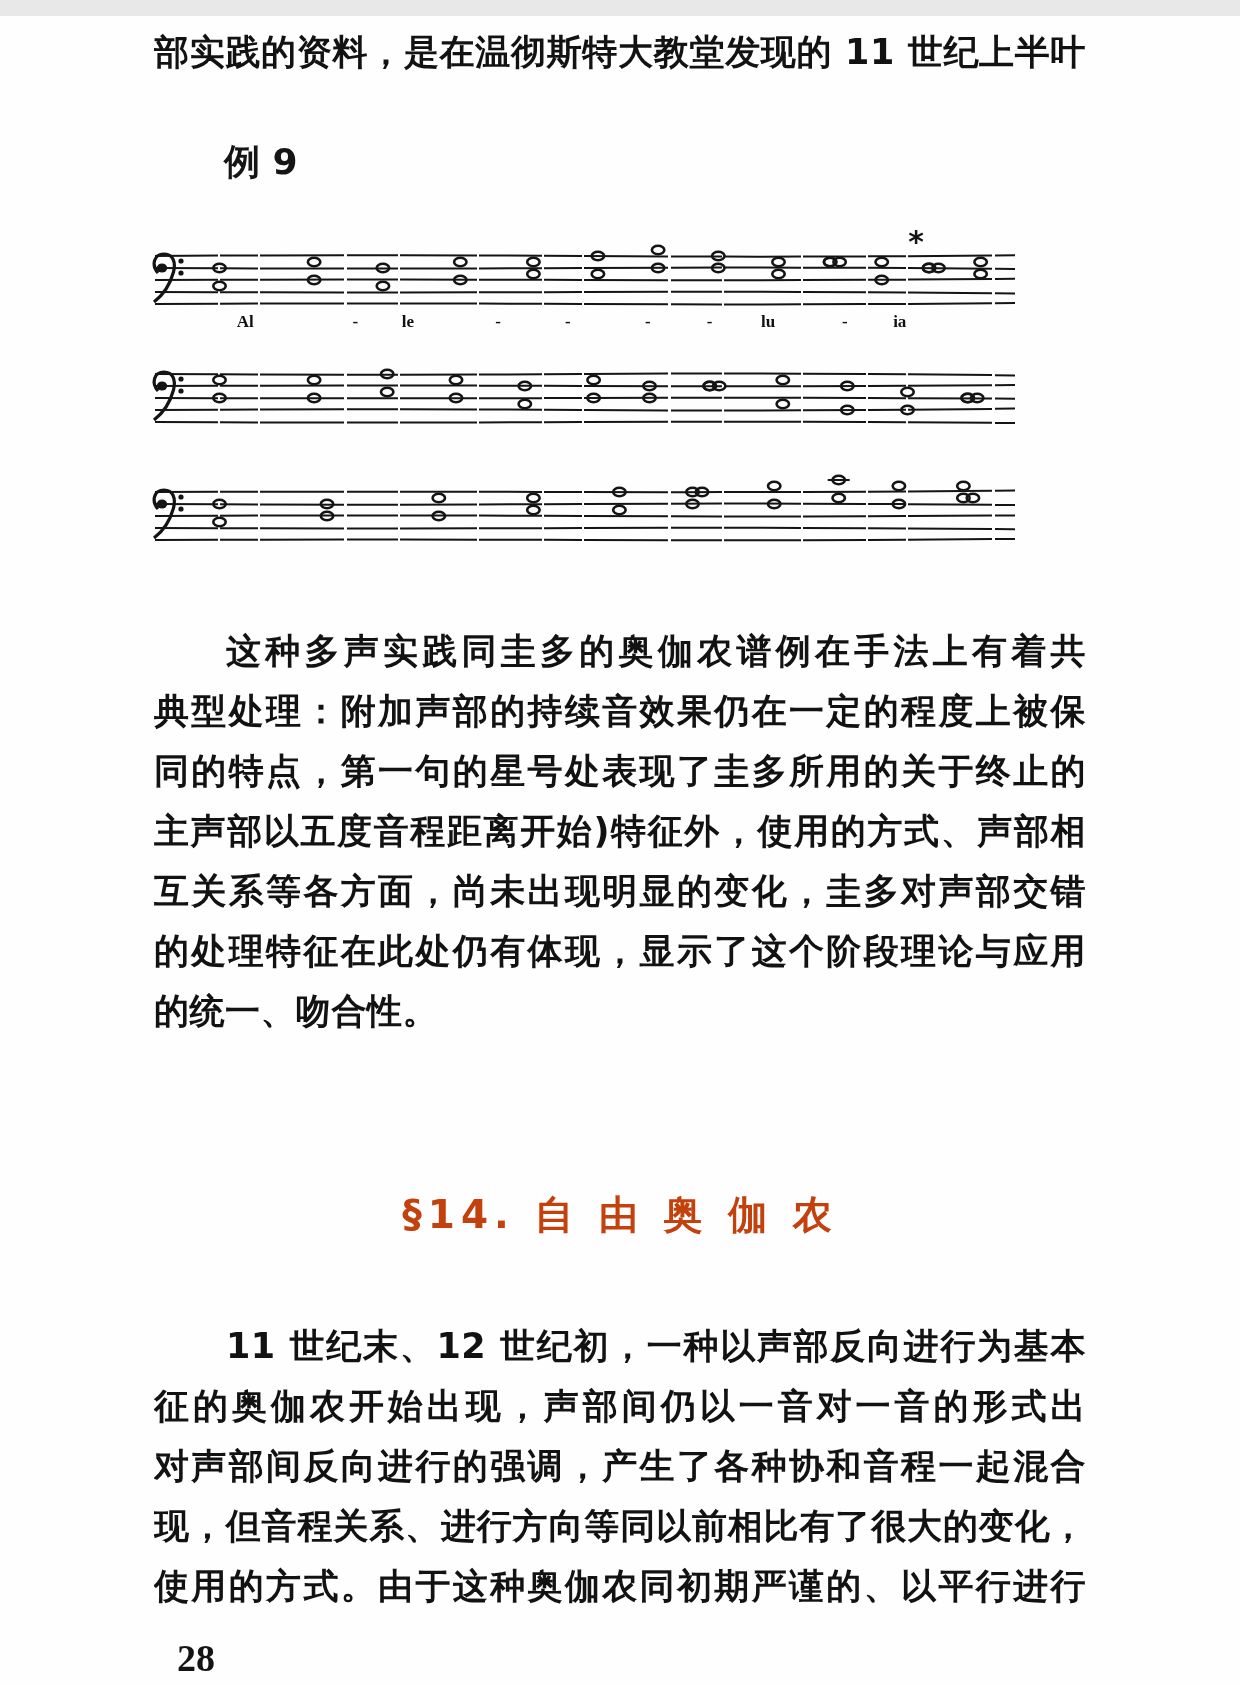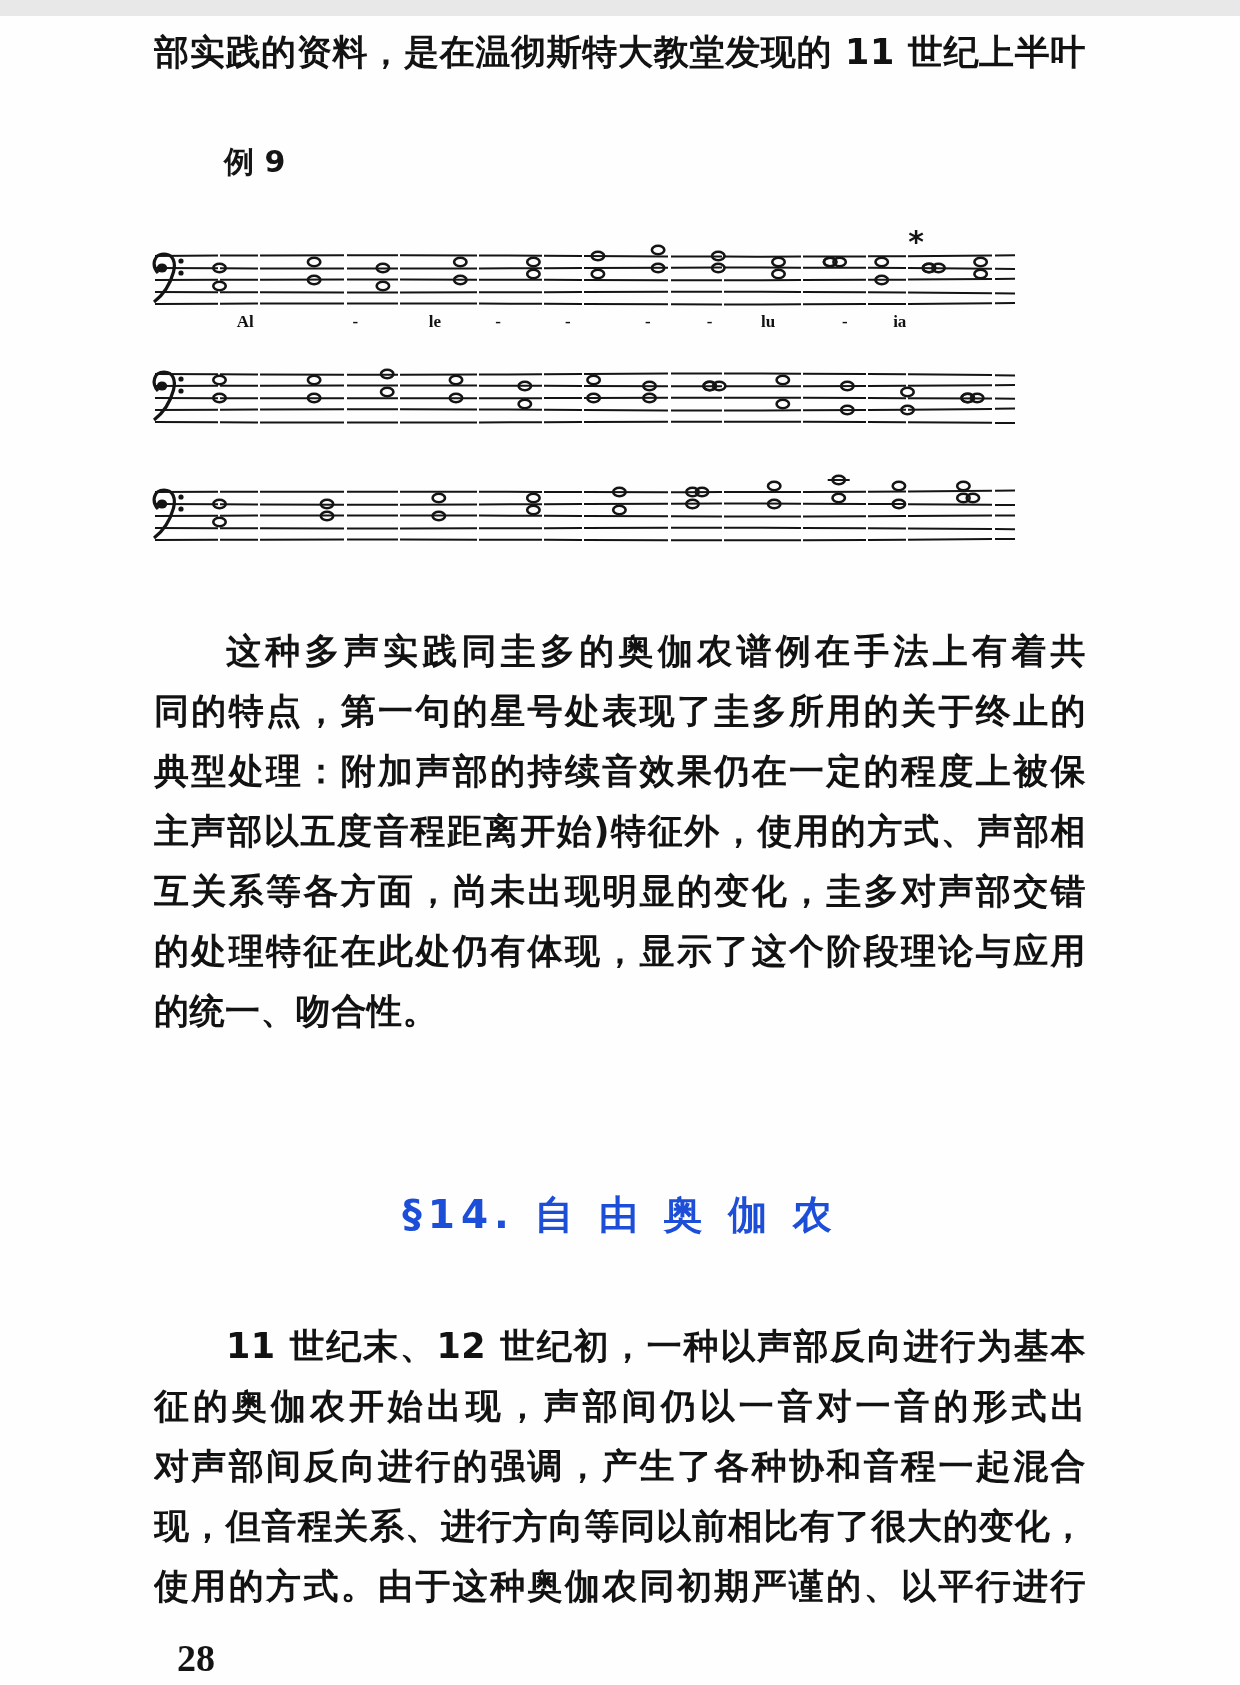--- a/index.html
+++ b/index.html
@@ -18,39 +18,39 @@
     font-size:35px;font-weight:600;
     letter-spacing:0.5px;
     white-space:nowrap;
     color:#121212;
   }
   .fill{text-align:justify;text-align-last:justify;white-space:normal;height:60px;overflow:hidden;}
   .indent{padding-left:72px;}
   .para-top{top:6px;}
   .example-label{
     position:absolute;top:122px;left:224px;
-    font-size:30px;font-weight:600;line-height:48px;
+    font-size:36px;font-weight:600;line-height:48px;
   }
   .staff{position:absolute;left:150px;width:880px;height:96px;}
   .staff svg{display:block;}
   #staff-0{top:212px;}
   #staff-1{top:330px;}
   #staff-2{top:448px;}
   .lyrics{position:absolute;top:296px;left:150px;width:880px;height:40px;}
   .syl{
     position:absolute;top:0;
     font-family:"Liberation Serif","DejaVu Serif",serif;
     font-size:17px;font-weight:700;color:#111;
     transform:translateX(-50%);
   }
   .heading{
     position:absolute;top:1172px;left:0;width:100%;
     margin:0;text-align:center;
     font-size:39px;font-weight:800;
-    letter-spacing:6px;color:#1d4ed8;
+    letter-spacing:6px;color:#c2410c;
   }
   .para-mid{top:605px;}
   .para-bottom{top:1300px;}
   .page-number{
     position:absolute;top:1620px;left:177px;
     font-size:38px;font-weight:600;color:#141414;
     font-family:"Liberation Serif","DejaVu Serif",serif;
   }
 </style>
 </head>
@@ -104,21 +104,21 @@
         <ellipse cx="779" cy="40" rx="6.2" ry="4.3" fill="none" stroke="#141414" stroke-width="2.6"></ellipse>
         <ellipse cx="788.5" cy="40" rx="6.2" ry="4.3" fill="none" stroke="#141414" stroke-width="2.6"></ellipse>
         <ellipse cx="830.6" cy="34" rx="6.2" ry="4.3" fill="none" stroke="#141414" stroke-width="2.6"></ellipse>
         <ellipse cx="830.6" cy="46" rx="6.2" ry="4.3" fill="none" stroke="#141414" stroke-width="2.6"></ellipse>
         <text x="766.1" y="24" font-size="30" font-weight="bold" text-anchor="middle" fill="#141414" font-family="DejaVu Sans, sans-serif">*</text>
       </svg>
     </div>
   <div class="lyrics" id="lyrics">
       <span class="syl" style="left: 95.3px;">Al</span>
       <span class="syl" style="left: 205.38px;">-</span>
-      <span class="syl" style="left: 285px;">le</span>
+      <span class="syl" style="left: 258px;">le</span>
       <span class="syl" style="left: 348.14px;">-</span>
       <span class="syl" style="left: 417.8px;">-</span>
       <span class="syl" style="left: 497.78px;">-</span>
       <span class="syl" style="left: 559.7px;">-</span>
       <span class="syl" style="left: 618.18px;">lu</span>
       <span class="syl" style="left: 694.72px;">-</span>
       <span class="syl" style="left: 749.76px;">ia</span>
     </div>
   <div class="staff" id="staff-1">
       <svg width="880" height="96" viewBox="0 0 880 96" xmlns="http://www.w3.org/2000/svg">
@@ -195,22 +195,22 @@
         <ellipse cx="748.9" cy="22" rx="6.2" ry="4.3" fill="none" stroke="#141414" stroke-width="2.6"></ellipse>
         <ellipse cx="748.9" cy="40" rx="6.2" ry="4.3" fill="none" stroke="#141414" stroke-width="2.6"></ellipse>
         <ellipse cx="813.4" cy="22" rx="6.2" ry="4.3" fill="none" stroke="#141414" stroke-width="2.6"></ellipse>
         <ellipse cx="813.4" cy="34" rx="6.2" ry="4.3" fill="none" stroke="#141414" stroke-width="2.6"></ellipse>
         <ellipse cx="822.9" cy="34" rx="6.2" ry="4.3" fill="none" stroke="#141414" stroke-width="2.6"></ellipse>
       </svg>
     </div>
 
   <div class="para para-mid">
     <div class="line fill indent">这种多声实践同圭多的奥伽农谱例在手法上有着共</div>
+    <div class="line fill">典型处理：附加声部的持续音效果仍在一定的程度上被保</div>
     <div class="line fill">同的特点，第一句的星号处表现了圭多所用的关于终止的</div>
-    <div class="line fill">典型处理：附加声部的持续音效果仍在一定的程度上被保</div>
     <div class="line fill">主声部以五度音程距离开始)特征外，使用的方式、声部相</div>
     <div class="line fill">互关系等各方面，尚未出现明显的变化，圭多对声部交错</div>
     <div class="line fill">的处理特征在此处仍有体现，显示了这个阶段理论与应用</div>
     <div class="line">的统一、吻合性。</div>
   </div>
 
   <h2 class="heading">§14.  自 由 奥 伽 农</h2>
 
   <div class="para para-bottom">
     <div class="line fill indent">11 世纪末、12 世纪初，一种以声部反向进行为基本特</div>

